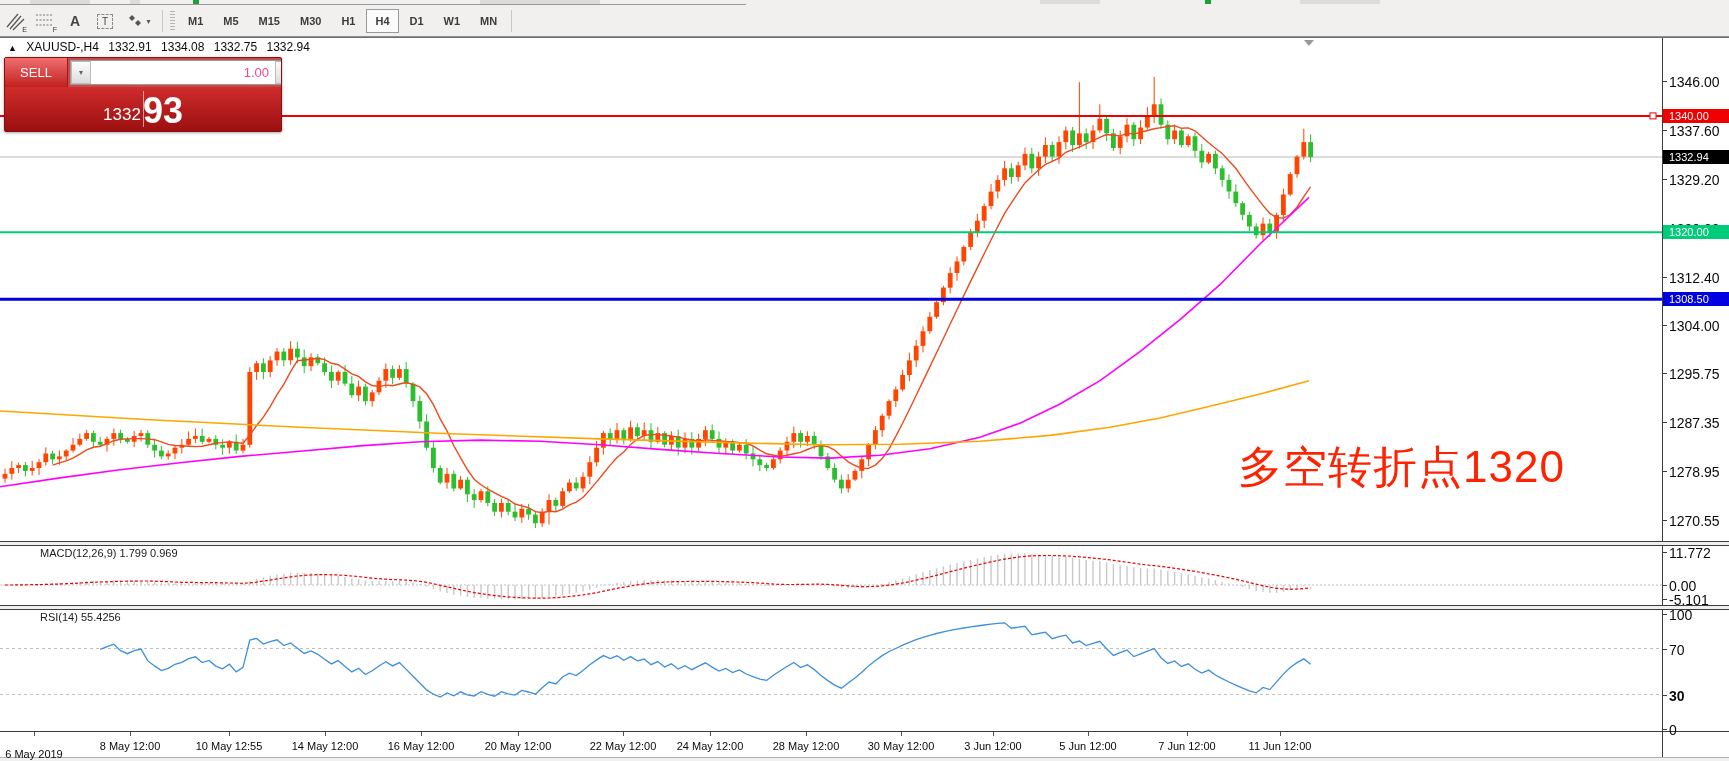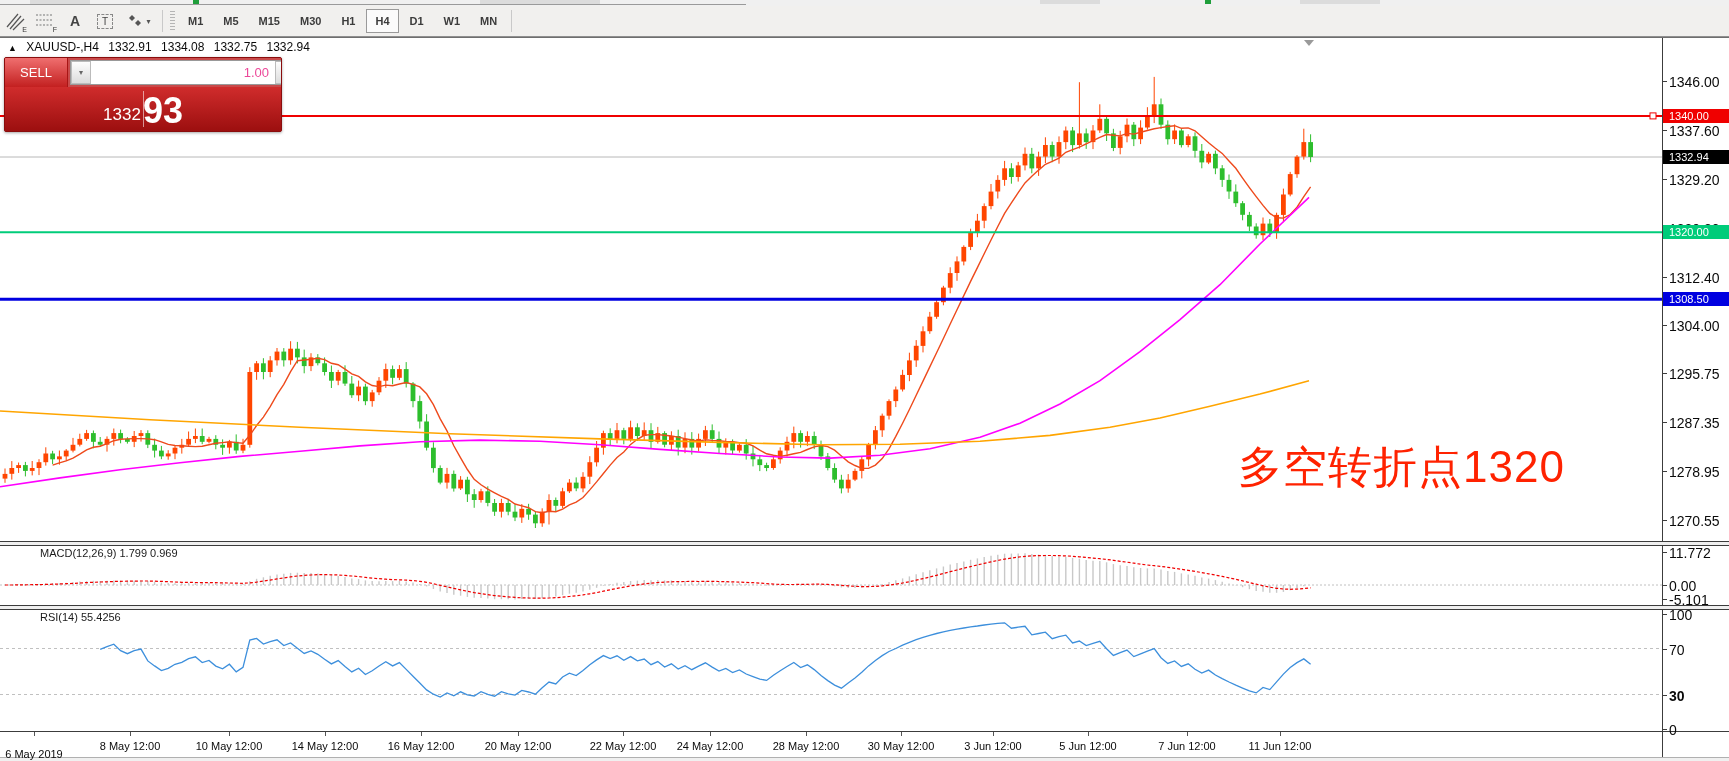--- a/index.html
+++ b/index.html
@@ -843,21 +843,21 @@
       <div class="badge" style="top: 150.009px; background: rgb(0, 0, 0);">1332.94</div>
       <div class="badge" style="top: 225.32px; background: rgb(0, 204, 122);">1320.00</div>
       <div class="badge" style="top: 292.25px; background: rgb(0, 0, 224);">1308.50</div>
     </div>
   <div id="time-labels">
       <div class="time-tick" style="left: 34px;"></div>
       <div class="time-label" style="left: 34px; margin-top: 8px;">6 May 2019</div>
       <div class="time-tick" style="left: 130px;"></div>
       <div class="time-label" style="left: 130px;">8 May 12:00</div>
       <div class="time-tick" style="left: 229px;"></div>
-      <div class="time-label" style="left: 229px;">10 May 12:00</div>
+      <div class="time-label" style="left: 229px;">10 May 12:55</div>
       <div class="time-tick" style="left: 325px;"></div>
       <div class="time-label" style="left: 325px;">14 May 12:00</div>
       <div class="time-tick" style="left: 421px;"></div>
       <div class="time-label" style="left: 421px;">16 May 12:00</div>
       <div class="time-tick" style="left: 518px;"></div>
       <div class="time-label" style="left: 518px;">20 May 12:00</div>
       <div class="time-tick" style="left: 623px;"></div>
       <div class="time-label" style="left: 623px;">22 May 12:00</div>
       <div class="time-tick" style="left: 710px;"></div>
       <div class="time-label" style="left: 710px;">24 May 12:00</div>

